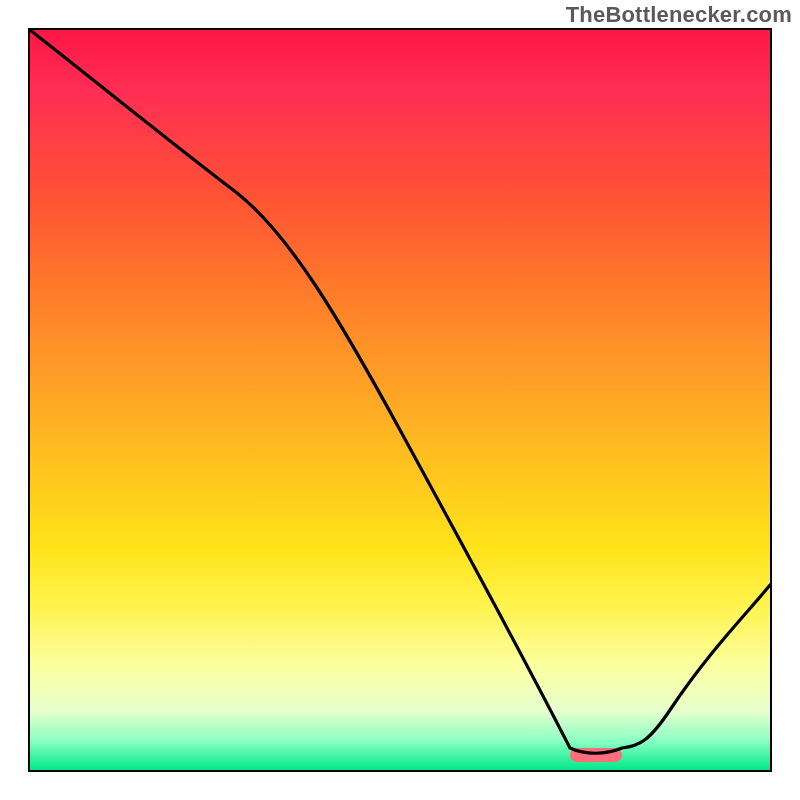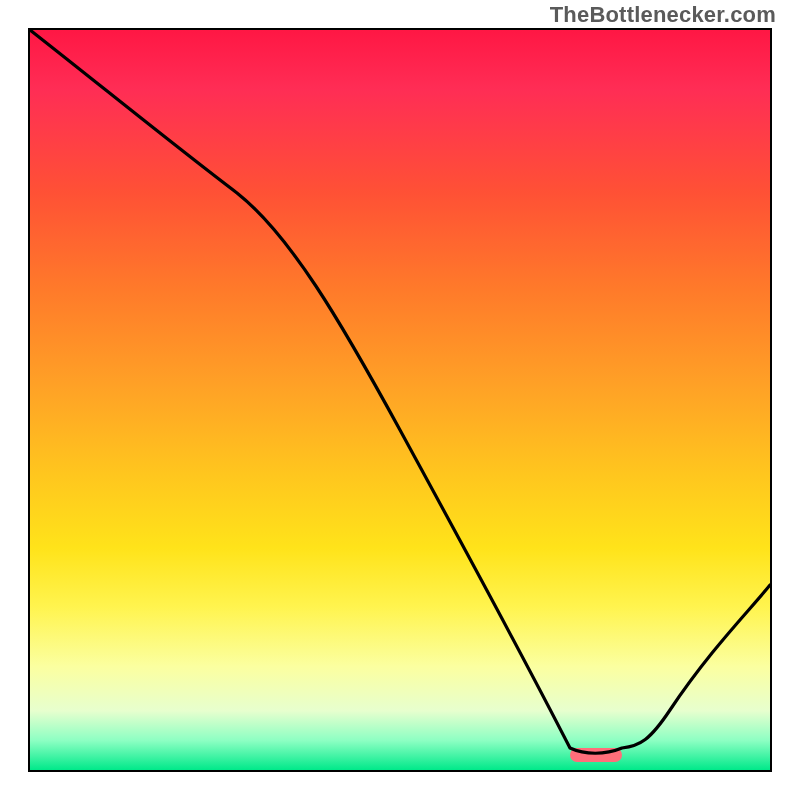--- a/index.html
+++ b/index.html
@@ -11,21 +11,21 @@
     background: #ffffff;
   }
   .wrap {
     position: relative;
     width: 800px;
     height: 800px;
   }
   .attribution {
     position: absolute;
     top: 2px;
-    right: 24px;
+    right: 8px;
     font-size: 22px;
     font-weight: 600;
     color: #5a5a5a;
     letter-spacing: 0.2px;
   }
   .plot {
     position: absolute;
     left: 28px;
     top: 28px;
     width: 744px;

